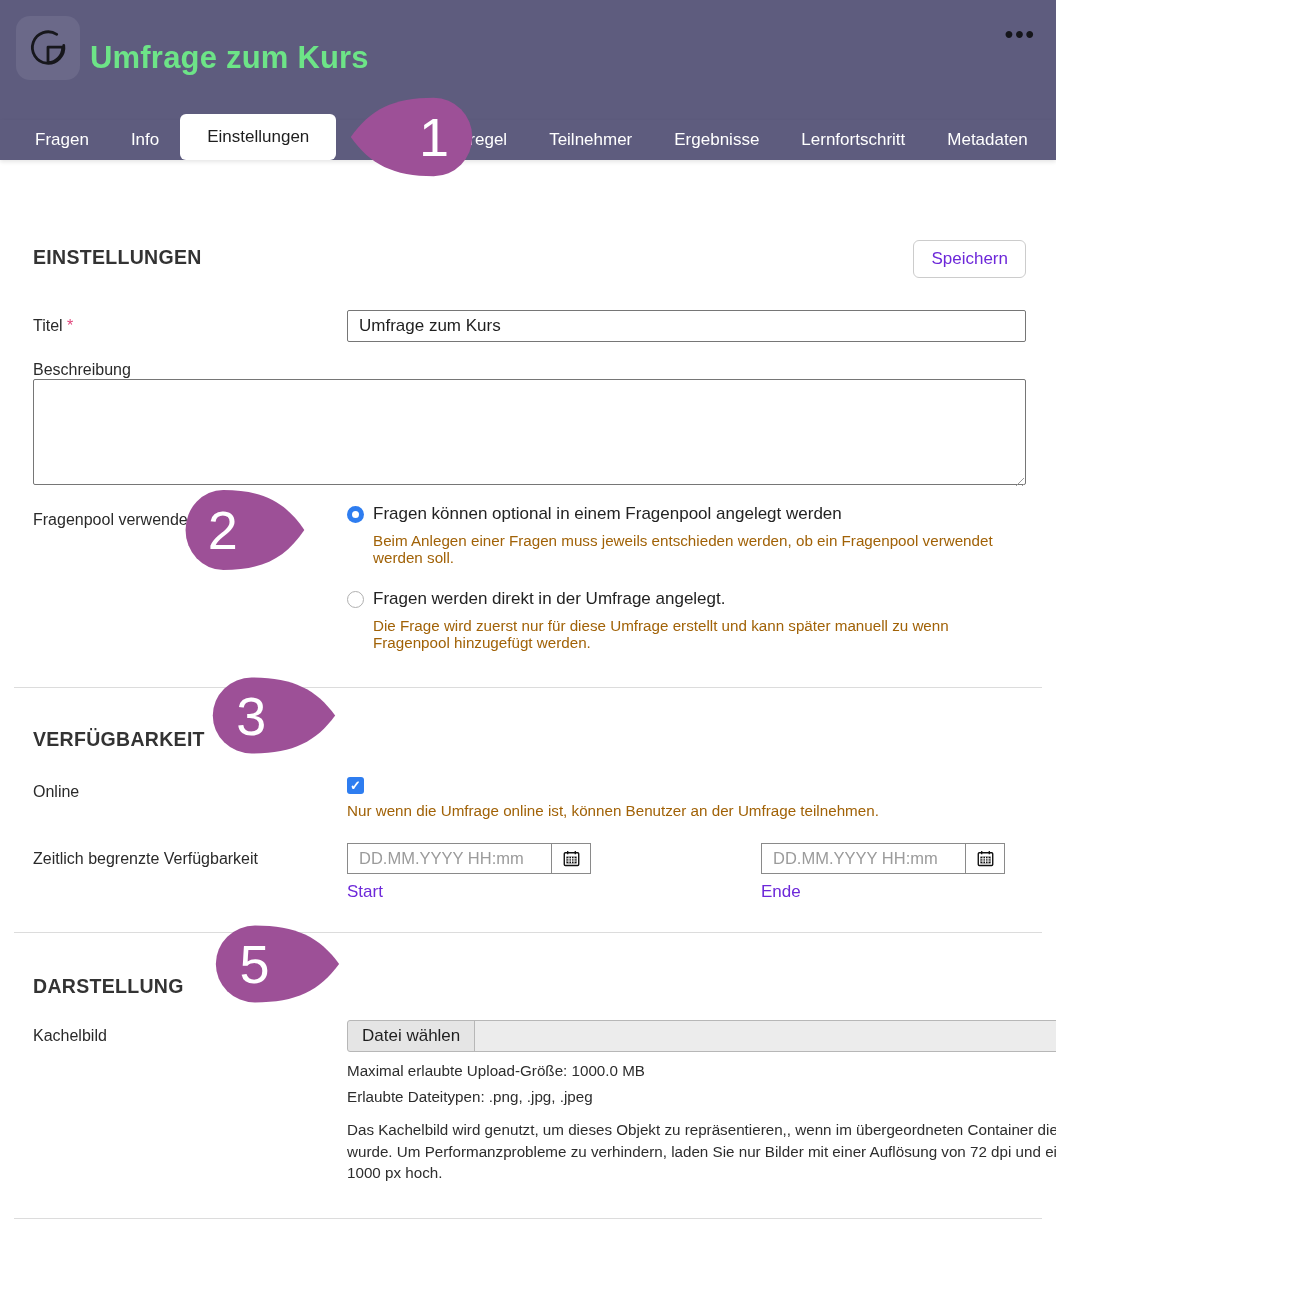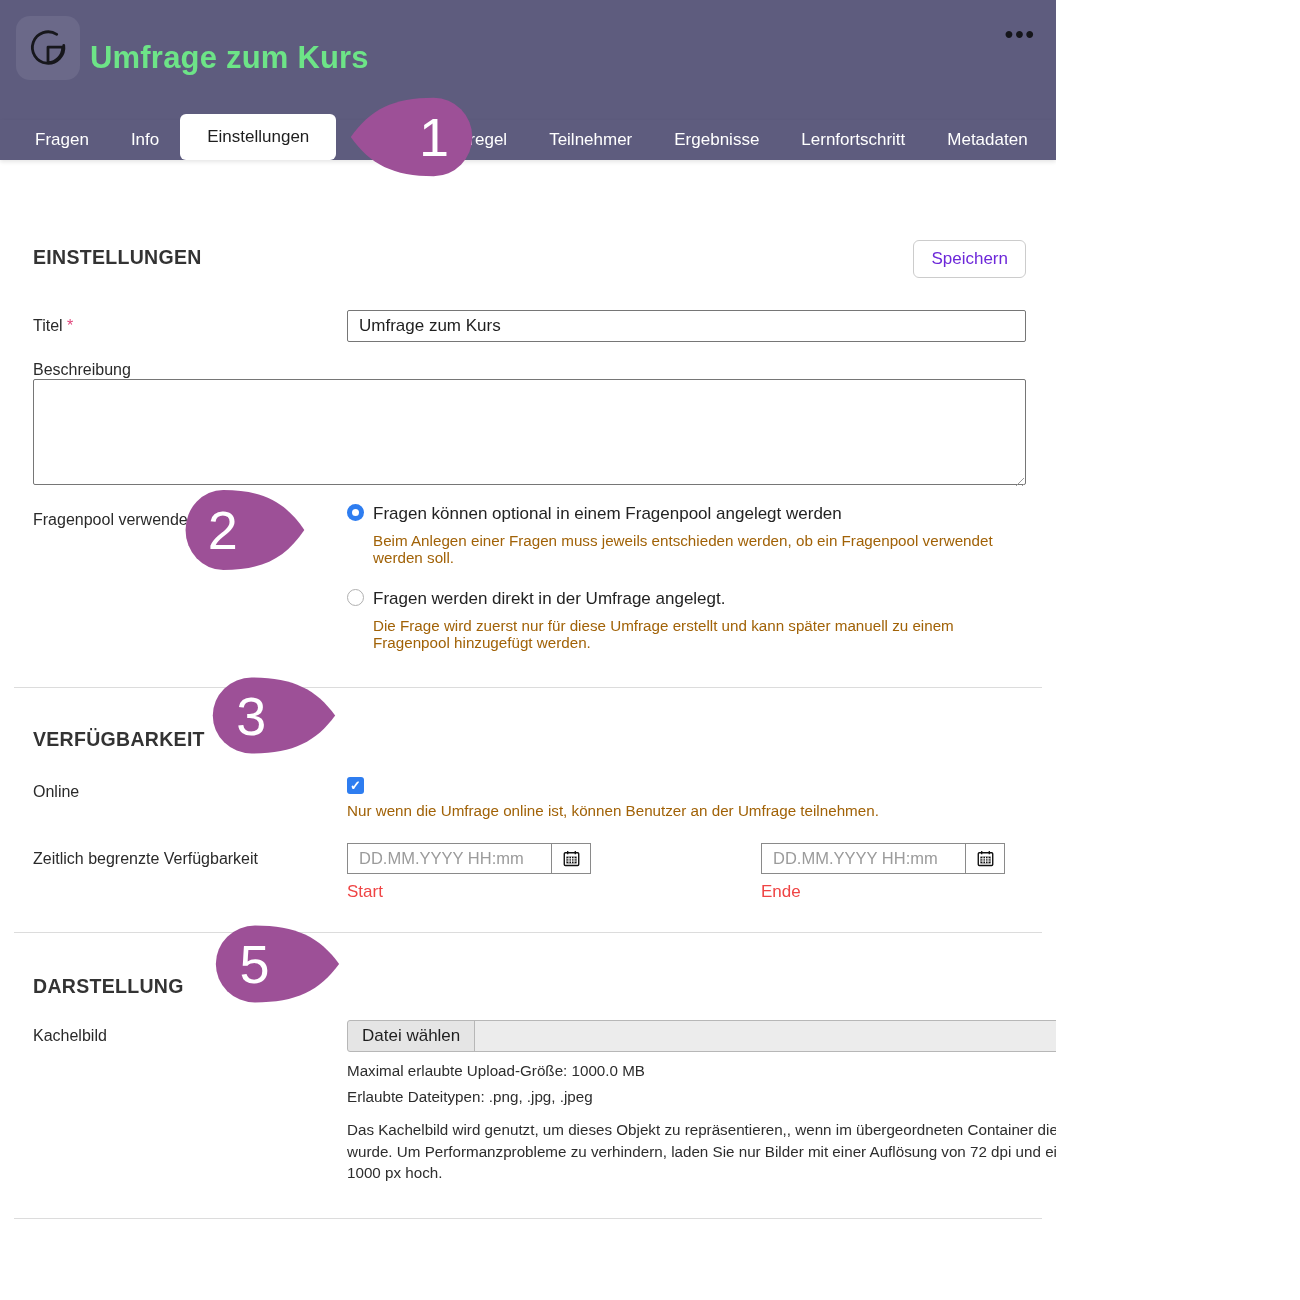--- a/index.html
+++ b/index.html
@@ -69,21 +69,21 @@
     resize:none; background:#fff; font-family:"Liberation Sans",sans-serif; font-size:17px;
     padding:6px 10px;
   }
   .resize-corner {
     position:absolute; right:2px; bottom:3px; width:12px; height:12px;
     background:repeating-linear-gradient(135deg, transparent 0 3px, #9a9a9a 3px 4px);
     clip-path:polygon(100% 0, 100% 100%, 0 100%);
     pointer-events:none;
   }
   
-  .opt-line { display:flex; gap:9px; }
+  .opt-line { display:flex; align-items:center; gap:9px; }
   .radio {
     width:17px; height:17px; border-radius:50%; flex-shrink:0;
     border:1px solid #b0b0b0; background:#fff; position:relative; cursor:pointer;
   }
   .radio.checked { border:none; background:#2e7df0; }
   .radio.checked::after {
     content:""; position:absolute; left:5px; top:5px; width:7px; height:7px;
     border-radius:50%; background:#fff;
   }
   .opt-label { font-size:17px; color:#232323; }
@@ -102,21 +102,21 @@
   .date-inputs { display:flex; }
   .date-input {
     width:205px; height:31px; border:1px solid #8a8a8a; background:#fff;
     font-family:"Liberation Sans",sans-serif; font-size:16.5px; padding:0 11px; color:#000000;
   }
   .date-input::placeholder { color:#9b9b9b; }
   .cal-btn {
     width:40px; height:31px; border:1px solid #8a8a8a; margin-left:-1px;
     background:#fff; display:flex; align-items:center; justify-content:center; cursor:pointer;
   }
-  .date-caption { margin-top:8px; font-size:17px; color:#ef4444; }
+  .date-caption { margin-top:8px; font-size:17px; color:#6d28d9; }
   
   .file-control { display:flex; width:908px; height:32px; }
   .file-btn {
     padding:0 14px; border:1px solid #b7b7b7; background:#e5e5e5; cursor:pointer;
     font-family:"Liberation Sans",sans-serif; font-size:17px; color:#1f1f1f;
     border-radius:3px 0 0 3px; white-space:nowrap;
   }
   .file-box { flex:1; background:#ececec; border:1px solid #b7b7b7; margin-left:-1px; }
   .hint { font-size:15.2px; color:#2d2d2d; }
   .para { margin-top:14px; width:905px; font-size:15.2px; line-height:1.43; color:#2d2d2d; }
@@ -210,21 +210,21 @@
             <span class="radio checked"></span>
             <span class="opt-label">Fragen können optional in einem Fragenpool angelegt werden</span>
           </div>
           <div class="opt-help">Beim Anlegen einer Fragen muss jeweils entschieden werden, ob ein Fragenpool verwendet werden soll.</div>
         </div>
         <div class="opt-block">
           <div class="opt-line">
             <span class="radio"></span>
             <span class="opt-label">Fragen werden direkt in der Umfrage angelegt.</span>
           </div>
-          <div class="opt-help">Die Frage wird zuerst nur für diese Umfrage erstellt und kann später manuell zu einem Fragenpool hinzugefügt werden.</div>
+          <div class="opt-help">Die Frage wird zuerst nur für diese Umfrage erstellt und kann später manuell zu wenn Fragenpool hinzugefügt werden.</div>
         </div>
       </div>
     </div>
 
     <hr class="divider">
 
     <h2 class="section-title head-verf">VERFÜGBARKEIT</h2>
 
     <div class="form-row row-online">
       <div class="row-label">Online</div>

